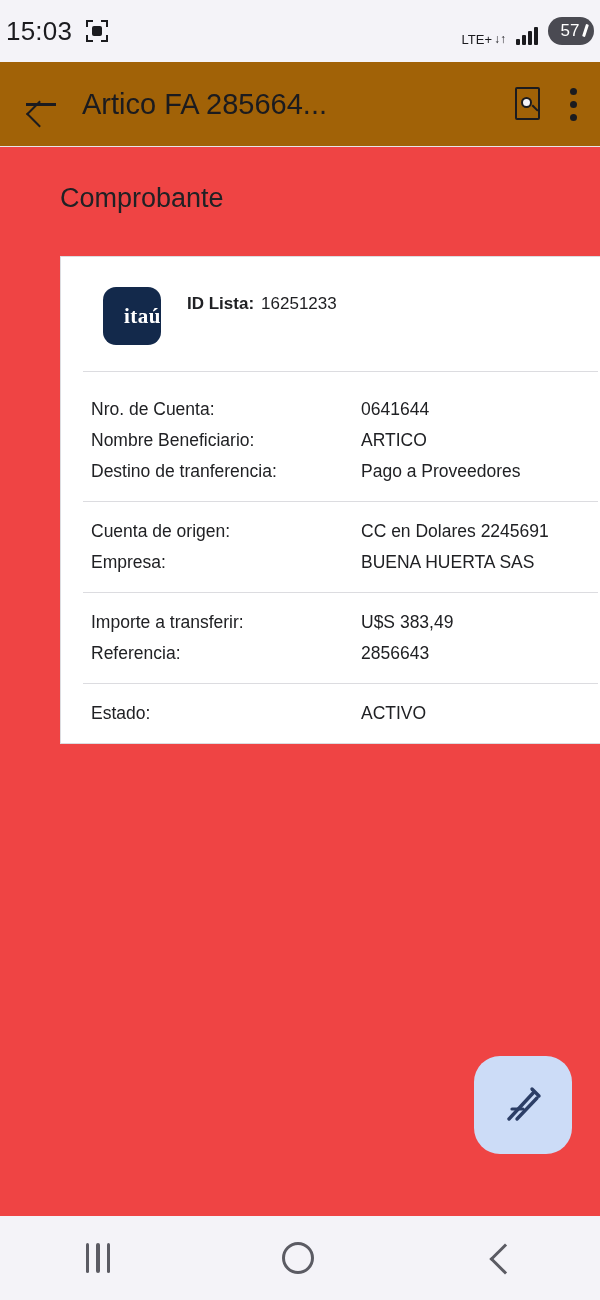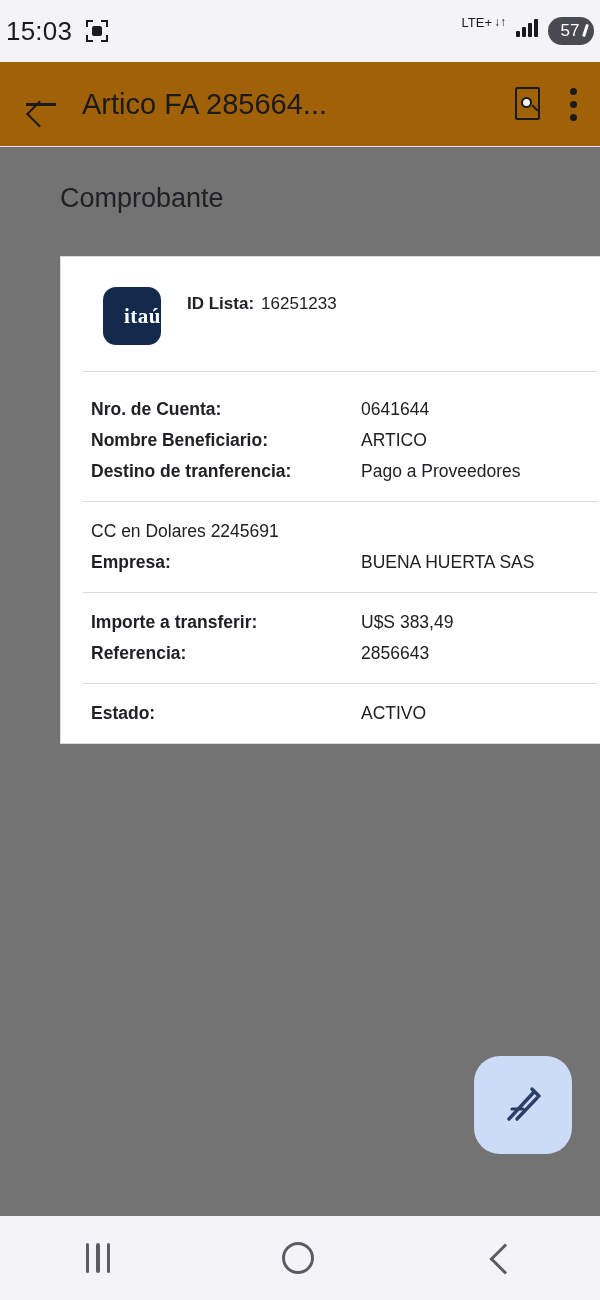--- a/index.html
+++ b/index.html
@@ -35,21 +35,21 @@
   .cast-icon .c3 { right:0; top:0; width:7px; height:2px; }
   .cast-icon .c4 { right:0; top:0; width:2px; height:7px; }
   .cast-icon .c5 { left:0; bottom:0; width:7px; height:2px; }
   .cast-icon .c6 { left:0; bottom:0; width:2px; height:7px; }
   .cast-icon .c7 { right:0; bottom:0; width:7px; height:2px; }
   .cast-icon .c8 { right:0; bottom:0; width:2px; height:7px; }
   .cast-icon .cc { left:6px; top:6px; width:10px; height:10px; background:#1b1b1f; border-radius:2px;}
 
   .status-right {
     margin-left: auto;
-    display: flex; align-items: flex-start; gap: 10px;
+    display: flex; align-items: flex-end; gap: 10px;
   }
   .lte {
     display: flex; align-items: flex-end; gap: 2px;
     color: #1b1b1f;
   }
   .lte .txt { font-size: 13px; line-height: 11px; }
   .lte .arrows { font-size: 12px; line-height: 11px; }
   .sig { display: flex; align-items: flex-end; gap: 2px; height: 20px; }
   .sig span { width: 4px; background: #1b1b1f; border-radius: 1px; }
   .sig span:nth-child(1){ height: 6px; }
@@ -106,21 +106,21 @@
   }
   .doc-search-icon .hdl {
     position: absolute; left: 19px; top: 21px; width: 8px; height: 2.2px;
     background: #1b1b1f; transform: rotate(45deg);
   }
   .kebab { width: 8px; display: flex; flex-direction: column; gap: 6px; flex: none; }
   .kebab i { width: 7px; height: 7px; border-radius: 50%; background: #1b1b1f; display: block; }
 
   
   .content {
-    flex: 1 1 auto; background: #737373;
+    flex: 1 1 auto; background: #ef4444;
     padding: 36px 0 0 0;
     position: relative; overflow: hidden;
     border-top: 1px solid #e6e5ea;
   }
   .page-heading {
     font-size: 27px; color: #202124;
     padding: 0 0 0 60px; margin-bottom: 42px;
   }
   .card {
     margin-left: 60px;
@@ -153,21 +153,21 @@
 
   .divider { height: 1px; background: #dcdce0; margin: 0 22px 0 22px; }
 
   .group { padding: 14px 0; }
   .group.first { padding-top: 22px; }
   .row {
     display: flex; align-items: center;
     padding: 5px 0 5px 30px;
     font-size: 17.5px; color: #202124;
   }
-  .row .label { font-weight: bold; width: 270px; flex: none; }
+  .row .label { font-weight: normal; width: 270px; flex: none; }
   .row .value { color: #202124; }
   .sep { height: 1px; background: #dcdce0; margin: 0 22px; }
 
   
   .fab {
     position: absolute; right: 28px; bottom: 62px;
     width: 98px; height: 98px; border-radius: 26px;
     background: #ccdcf7;
     display: flex; align-items: center; justify-content: center;
   }
@@ -276,20 +276,21 @@
         <div class="row">
           <span class="label">Destino de tranferencia:</span>
           <span class="value">Pago a Proveedores</span>
         </div>
       </div>
 
       <div class="sep"></div>
 
       <div class="group">
         <div class="row">
+          <span class="label">Cuenta de origen:</span>
           <span class="value">CC en Dolares 2245691</span>
         </div>
         <div class="row">
           <span class="label">Empresa:</span>
           <span class="value">BUENA HUERTA SAS</span>
         </div>
       </div>
 
       <div class="sep"></div>
 

